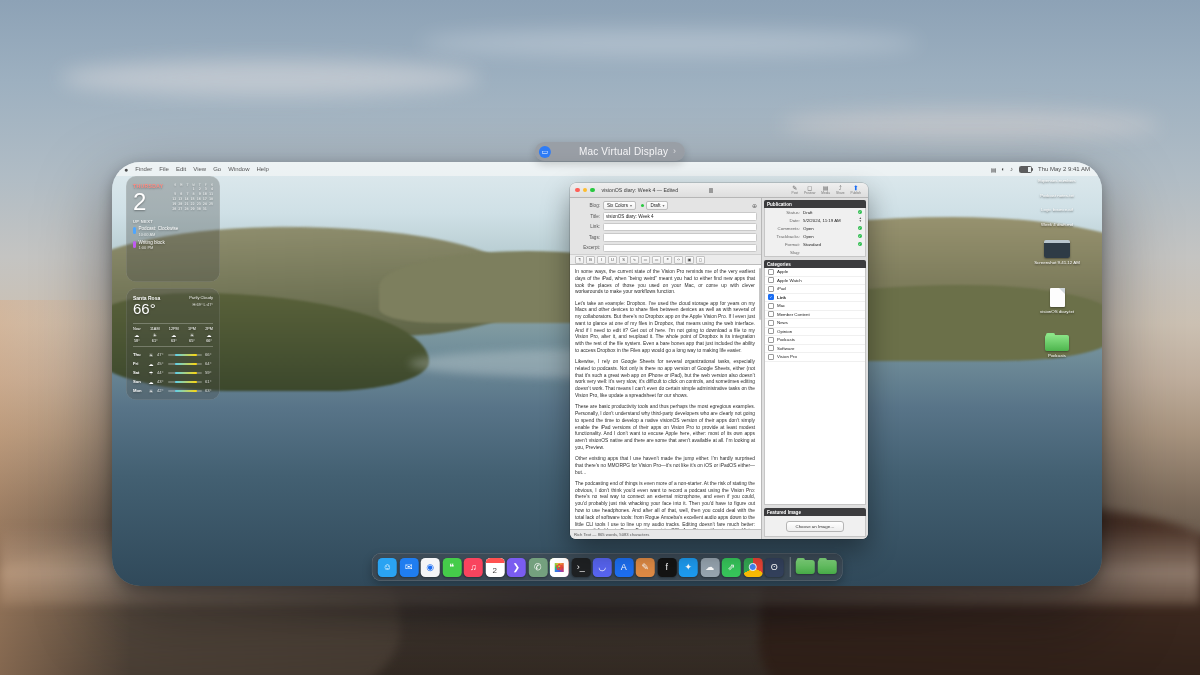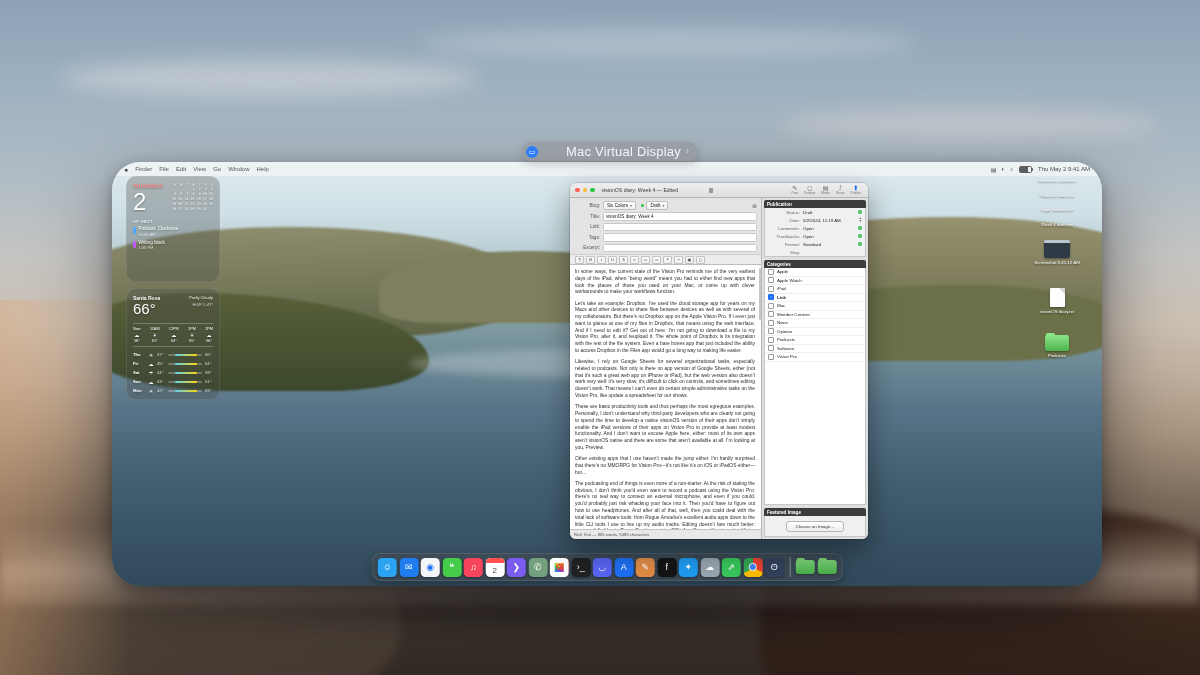--- a/index.html
+++ b/index.html
@@ -16,21 +16,21 @@
   .m-haze{left:0;bottom:70px;width:100%;height:80px;background:linear-gradient(180deg,rgba(205,185,168,0),rgba(205,185,168,.55) 60%,rgba(150,128,110,.4));}
   .warm-left{position:absolute;left:0;top:300px;width:130px;height:375px;background:linear-gradient(90deg,rgba(222,166,120,.38),rgba(222,166,120,0));}
   .display-shadow{position:absolute;left:180px;bottom:40px;width:850px;height:70px;background:radial-gradient(ellipse at center,rgba(10,10,15,.45),rgba(10,10,15,0) 70%);filter:blur(8px);}
 
   
   .pill{position:absolute;left:610px;top:142px;transform:translateX(-50%);height:19px;z-index:30;
     display:flex;align-items:center;gap:5px;padding:0 9px 0 4px;border-radius:10px;
     background:rgba(150,152,158,.72);box-shadow:0 3px 8px rgba(0,0,0,.18);}
   .pill-ic{width:12px;height:12px;border-radius:50%;background:#2e7cf6;color:#fff;font-size:7px;
     display:flex;align-items:center;justify-content:center;}
-  .pill-label{font-size:13px;color:#f4f4f6;letter-spacing:.2px;margin-left:23px;}
+  .pill-label{font-size:10px;color:#f4f4f6;letter-spacing:.2px;margin-left:23px;}
   .pill-chevron{font-size:9px;color:rgba(255,255,255,.65);line-height:1;}
 
   
   .display{position:absolute;left:112px;top:162px;width:990px;height:424px;border-radius:28px;overflow:hidden;
     box-shadow:0 30px 70px rgba(8,10,16,.5),0 4px 14px rgba(0,0,0,.3);
     background:linear-gradient(180deg,#dfeaee 0%,#cfe0e6 12%,#b8cdd2 22%,#90a7a8 32%,#73909b 44%,#587488 58%,#436072 74%,#30495a 100%);}
   .hill{position:absolute;filter:blur(1px);}
   .h1{left:-4%;top:15%;width:46%;height:27%;background:linear-gradient(180deg,#8e8d6d,#5f6547);border-radius:40% 60% 30% 20%;transform:rotate(-2deg);}
   .h2{left:27%;top:21%;width:30%;height:17%;background:#7d7f5e;border-radius:50% 50% 20% 20%;}
   .h3{right:-5%;top:13%;width:50%;height:27%;background:linear-gradient(180deg,#97926f,#6b6d4e);border-radius:60% 40% 20% 30%;}

